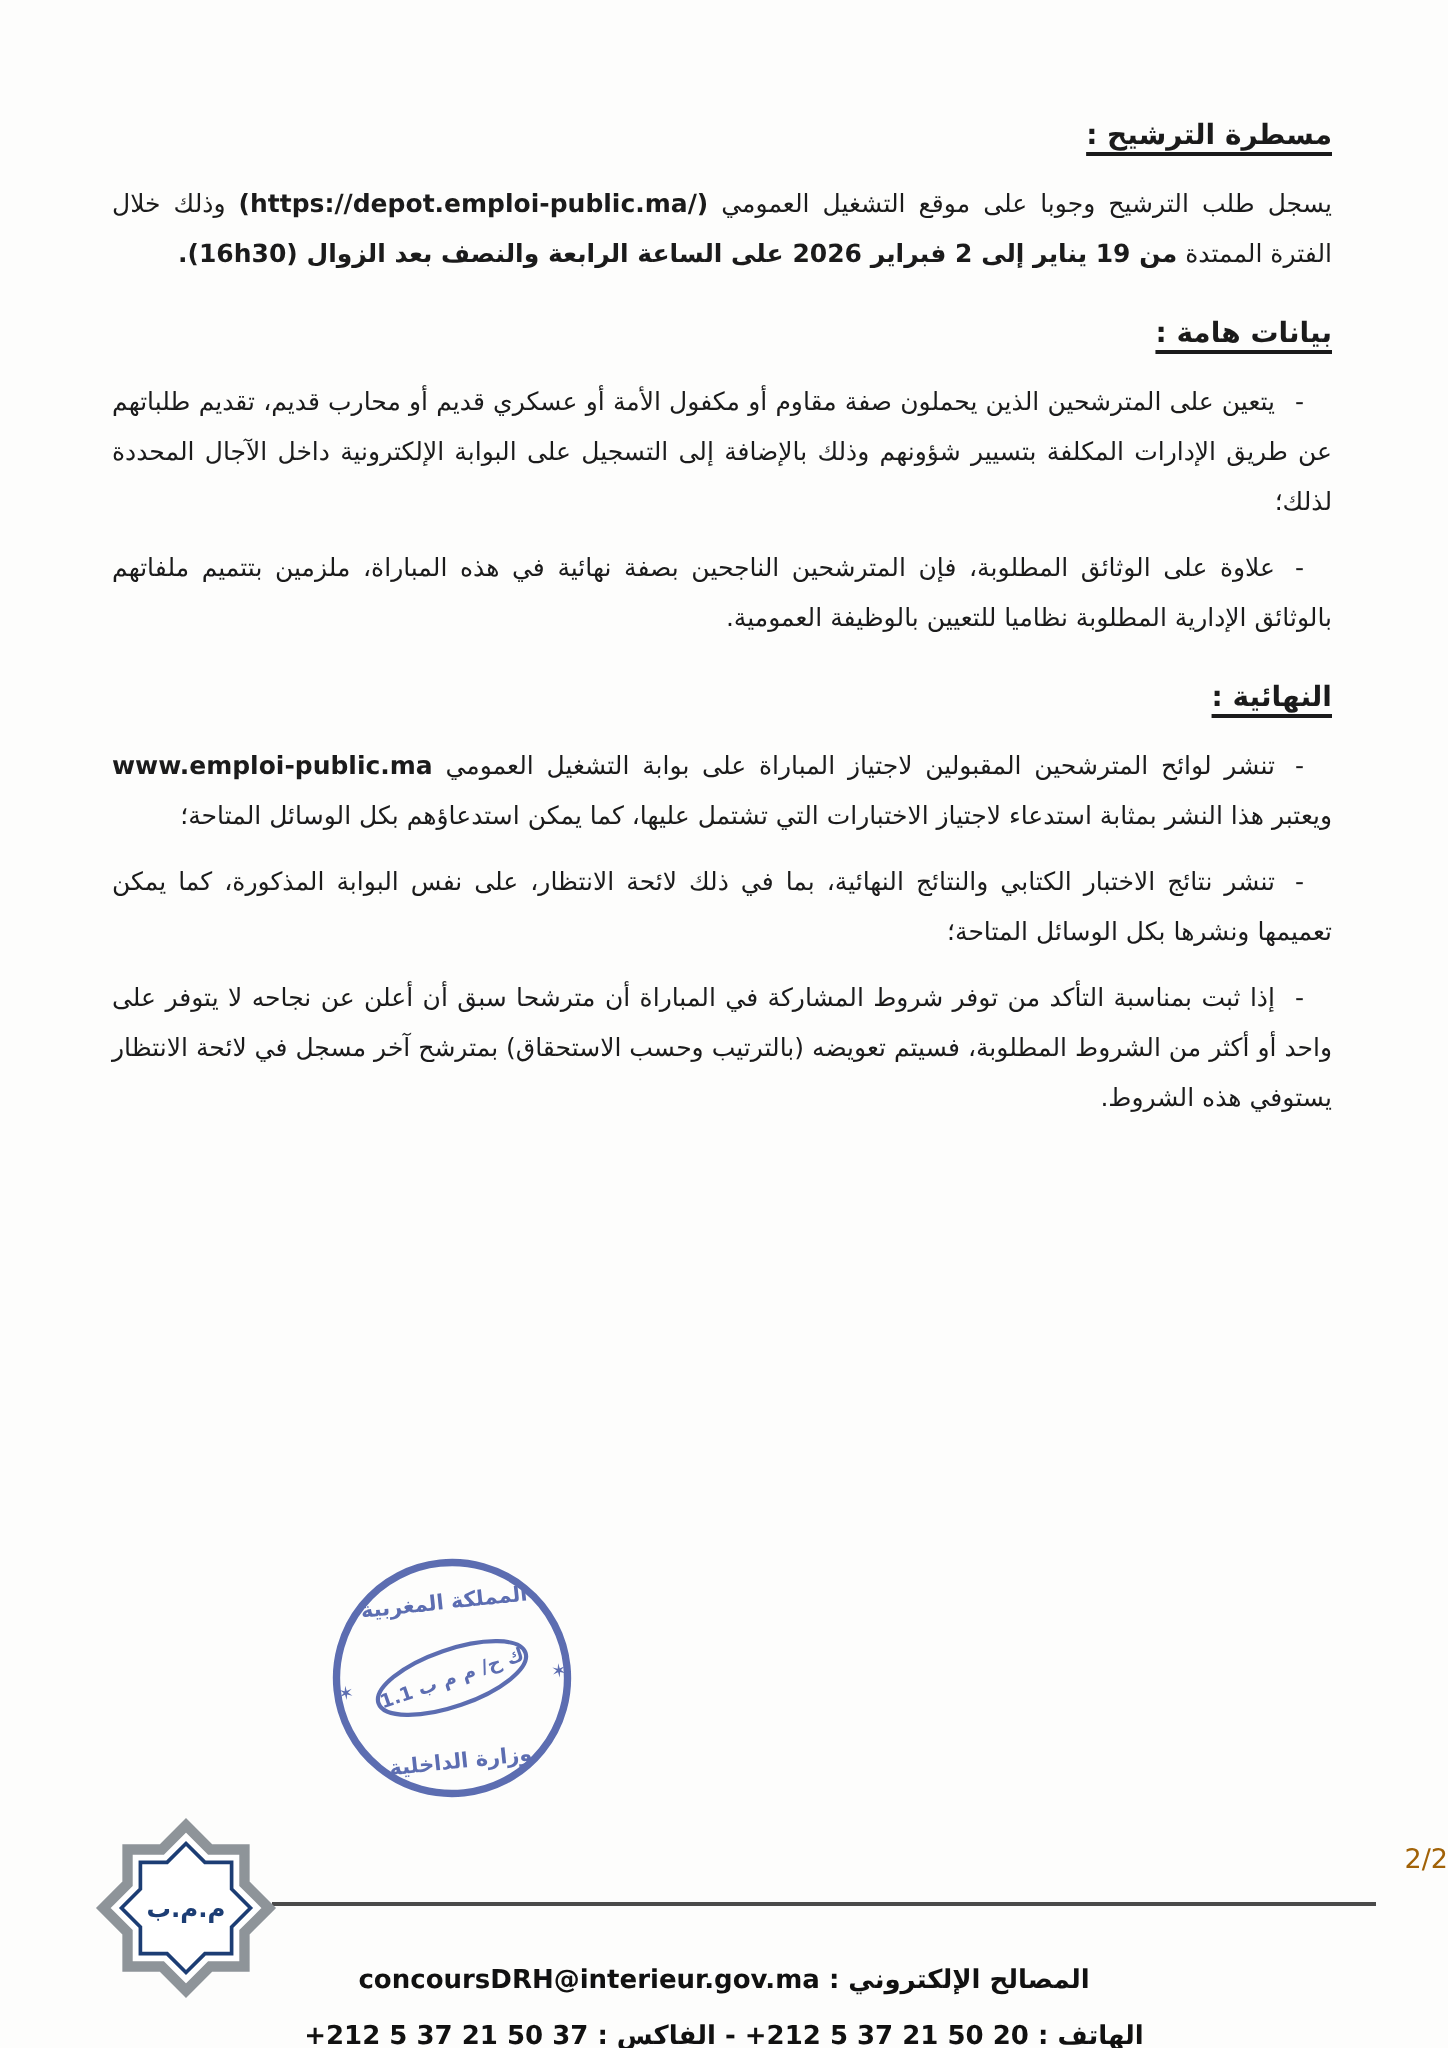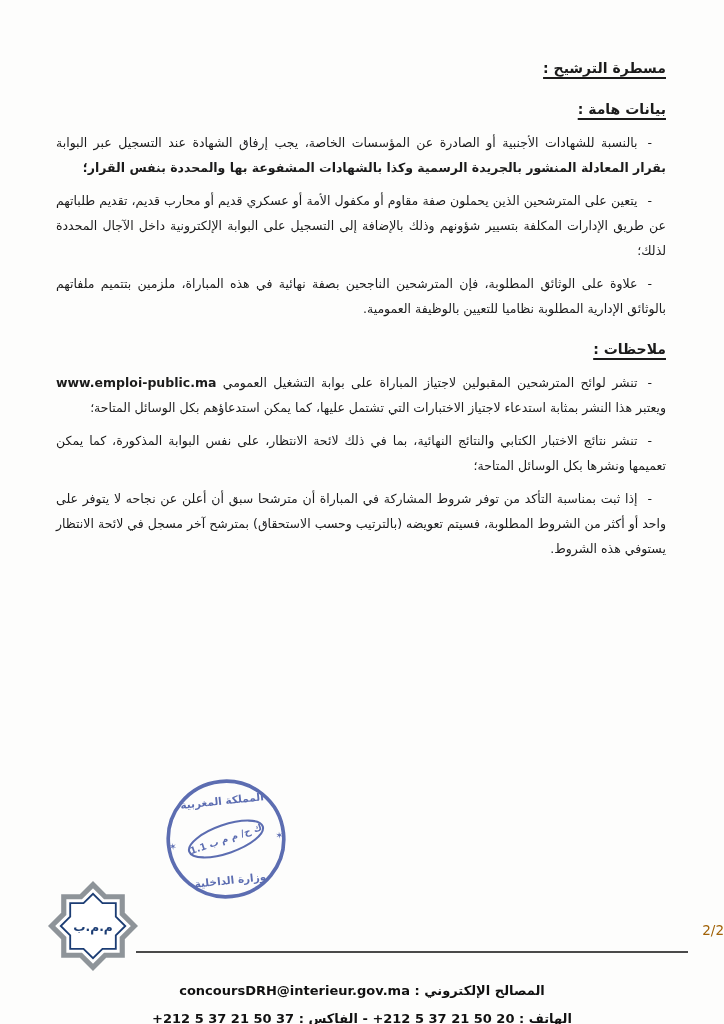--- a/index.html
+++ b/index.html
@@ -47,52 +47,54 @@
   }
   .stamp svg text{font-family:"DejaVu Sans",sans-serif;fill:#4155a5;}
   .pagenum{
     position:absolute;top:922px;left:0;right:0;
     text-align:right;font-size:13.5px;color:#a16207;z-index:2;
   }
   .rule{
     position:absolute;top:951px;left:136px;width:552px;height:2px;
     background:#4a4a4a;z-index:1;
   }
-  .emblem{position:absolute;left:46px;top:876px;width:94px;height:100px;z-index:2;}
+  .emblem{position:absolute;left:46px;top:904px;width:94px;height:100px;z-index:2;}
   .emblem svg text{font-family:"DejaVu Sans",sans-serif;}
   .contact{
     position:absolute;left:0;right:0;
     direction:rtl;text-align:center;
     font-weight:bold;font-size:13px;color:#111;z-index:2;
   }
   .contact.line1{top:1011px;}
   .contact.line2{top:983px;}
 </style>
 </head>
 <body>
 
 <div class="page">
 
   <div class="content">
 
     <div class="sect" style="margin-top:0">
       <h2>مسطرة الترشيح :</h2>
+      <p>
+        <span>يسجل طلب الترشيح وجوبا على موقع التشغيل العمومي </span><span class="b ltr">(https://depot.emploi-public.ma/)</span><span> وذلك خلال الفترة الممتدة </span><span class="b">من 19 يناير إلى 2 فبراير 2026 على الساعة الرابعة والنصف بعد الزوال (16h30).</span>
+      </p>
     </div>
 
     <div class="sect">
       <h2>بيانات هامة :</h2>
       <ul>
-        <li><span>بالنسبة للشهادات الأجنبية أو الصادرة عن المؤسسات الخاصة، يجب إرفاق الشهادة عند التسجيل عبر البوابة </span><span class="b">بقرار المعادلة المنشور بالجريدة الرسمية وكذا بالشهادات المشفوعة بها والمحددة بنفس القرار؛</span></li>
         <li><span>يتعين على المترشحين الذين يحملون صفة مقاوم أو مكفول الأمة أو عسكري قديم أو محارب قديم، تقديم طلباتهم عن طريق الإدارات المكلفة بتسيير شؤونهم وذلك بالإضافة إلى التسجيل على البوابة الإلكترونية داخل الآجال المحددة لذلك؛</span></li>
         <li><span>علاوة على الوثائق المطلوبة، فإن المترشحين الناجحين بصفة نهائية في هذه المباراة، ملزمين بتتميم ملفاتهم بالوثائق الإدارية المطلوبة نظاميا للتعيين بالوظيفة العمومية.</span></li>
       </ul>
     </div>
 
     <div class="sect">
-      <h2>ملاحظات :</h2>
+      <h2>النهائية :</h2>
       <ul>
         <li><span>تنشر لوائح المترشحين المقبولين لاجتياز المباراة على بوابة التشغيل العمومي </span><span class="b ltr">www.emploi-public.ma</span><span> ويعتبر هذا النشر بمثابة استدعاء لاجتياز الاختبارات التي تشتمل عليها، كما يمكن استدعاؤهم بكل الوسائل المتاحة؛</span></li>
         <li><span>تنشر نتائج الاختبار الكتابي والنتائج النهائية، بما في ذلك لائحة الانتظار، على نفس البوابة المذكورة، كما يمكن تعميمها ونشرها بكل الوسائل المتاحة؛</span></li>
         <li><span>إذا ثبت بمناسبة التأكد من توفر شروط المشاركة في المباراة أن مترشحا سبق أن أعلن عن نجاحه لا يتوفر على واحد أو أكثر من الشروط المطلوبة، فسيتم تعويضه (بالترتيب وحسب الاستحقاق) بمترشح آخر مسجل في لائحة الانتظار يستوفي هذه الشروط.</span></li>
       </ul>
     </div>
 
   </div>
 
   <div class="stamp">

